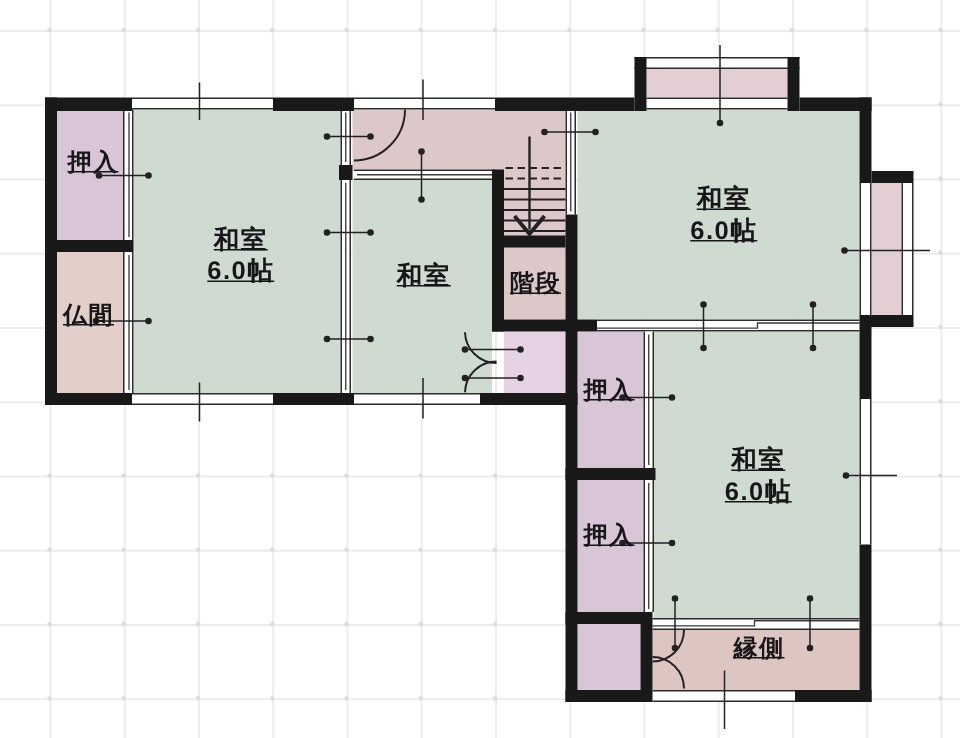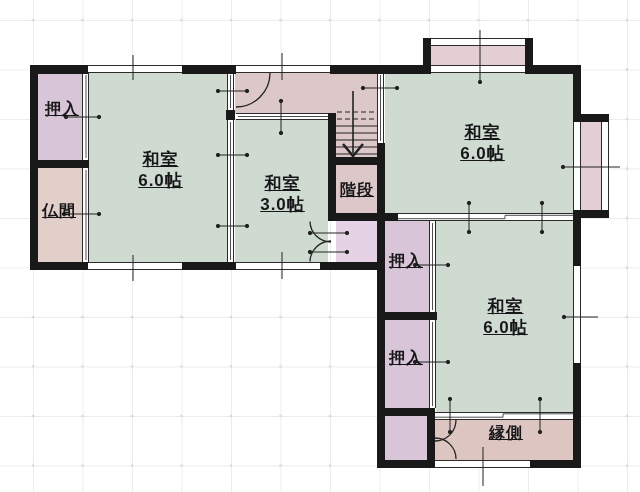--- a/index.html
+++ b/index.html
@@ -179,21 +179,20 @@
   </svg>
 
   <div class="lbl lbl-sm" style="left:36px;top:100px;width:52px;">押入</div>
   <div class="lbl lbl-sm" style="left:33px;top:202px;width:52px;">仏間</div>
   <div class="lbl lbl-room" style="left:108px;top:149px;width:105px;">
     <div>和室</div>
     <div>6.0帖</div>
   </div>
   <div class="lbl lbl-room" style="left:230px;top:173px;width:105px;">
     <div>和室</div>
-    <div>3.0帖</div>
   </div>
   <div class="lbl lbl-sm" style="left:331px;top:181px;width:52px;text-align:center;">階段</div>
   <div class="lbl lbl-room" style="left:430px;top:122px;width:105px;">
     <div>和室</div>
     <div>6.0帖</div>
   </div>
   <div class="lbl lbl-sm" style="left:380px;top:252px;width:52px;">押入</div>
   <div class="lbl lbl-sm" style="left:380px;top:349px;width:52px;">押入</div>
   <div class="lbl lbl-room" style="left:453px;top:296px;width:105px;">
     <div>和室</div>

